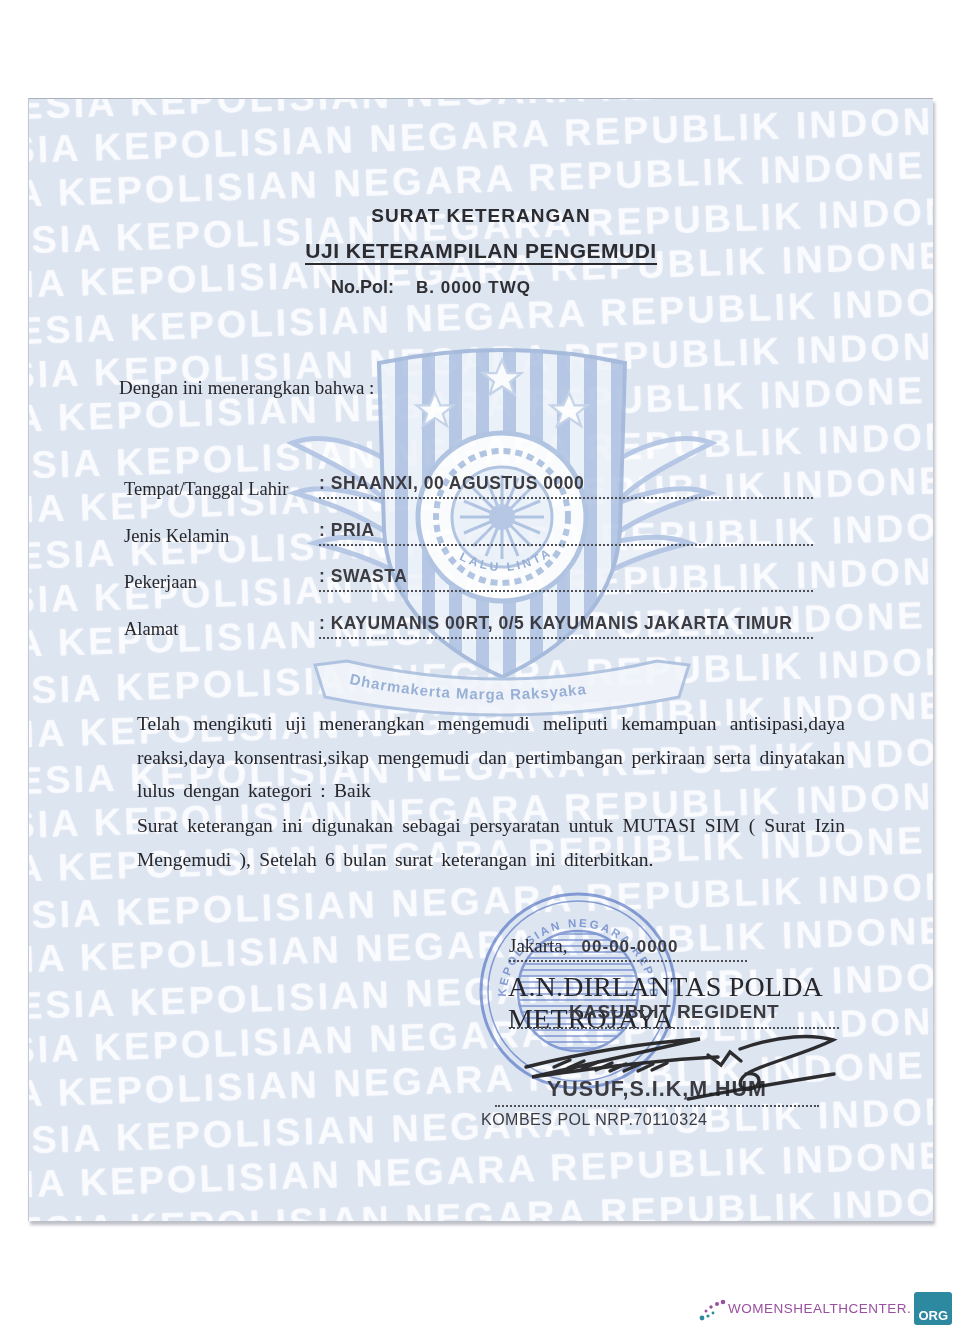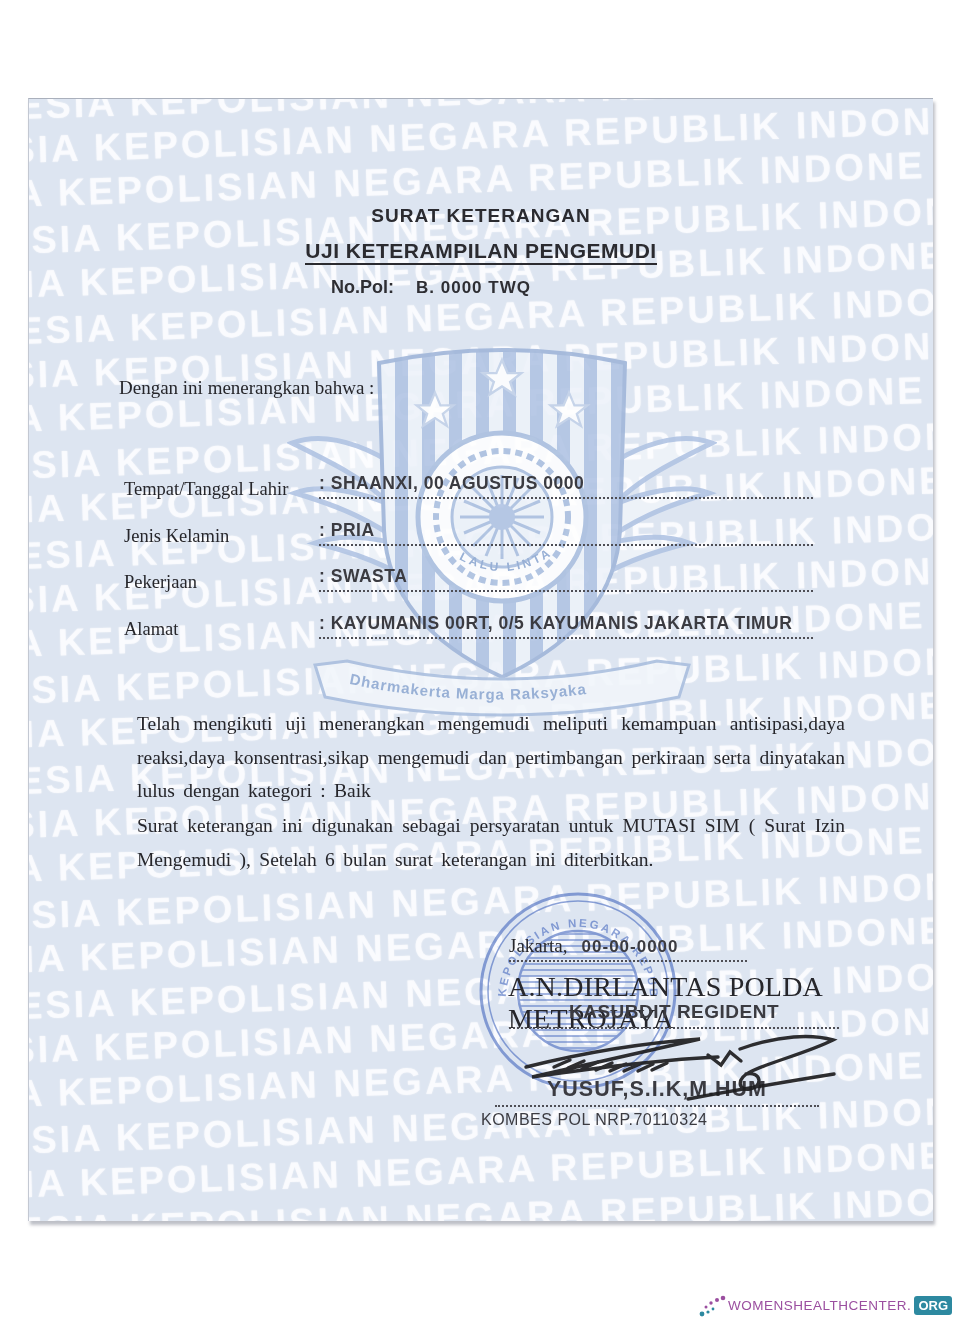--- a/index.html
+++ b/index.html
@@ -52,21 +52,21 @@
          font-weight:700;font-size:19px;letter-spacing:.5px;color:#3b3b41;}
   .yusuf{position:absolute;left:466px;top:978px;width:324px;text-align:center;
          border-bottom:2.5px dotted #4e4e55;padding-bottom:3px;
          font-weight:700;font-size:21.5px;letter-spacing:1px;color:#3b3b41;}
   .kombes{position:absolute;left:452px;top:1012px;width:348px;text-align:left;
           font-weight:400;font-size:16px;letter-spacing:.5px;color:#3b3b41;}
   
   .logo{position:absolute;right:12px;top:1292px;display:flex;align-items:center;gap:2px;}
   .logo-name{font-size:13.5px;letter-spacing:.5px;color:#9b4fa0;}
   .logo-tld{font-size:13px;font-weight:700;color:#ffffff;background:#2d89a0;
-            padding:2px 4px 2px 4px;border-radius:3px;margin-left:1px;}
+            padding:16px 4px 2px 4px;border-radius:3px;margin-left:1px;}
 </style>
 </head>
 <body>
 
 <div class="stage">
   <div class="paper">
 
     <div class="wm-layer">
         <div class="wm-row" style="top: -14px; left: -12px;">ESIA KEPOLISIAN NEGARA REPUBLIK INDONE</div>
         <div class="wm-row" style="top: 31px; left: -48px;">ESIA KEPOLISIAN NEGARA REPUBLIK INDONE</div>

